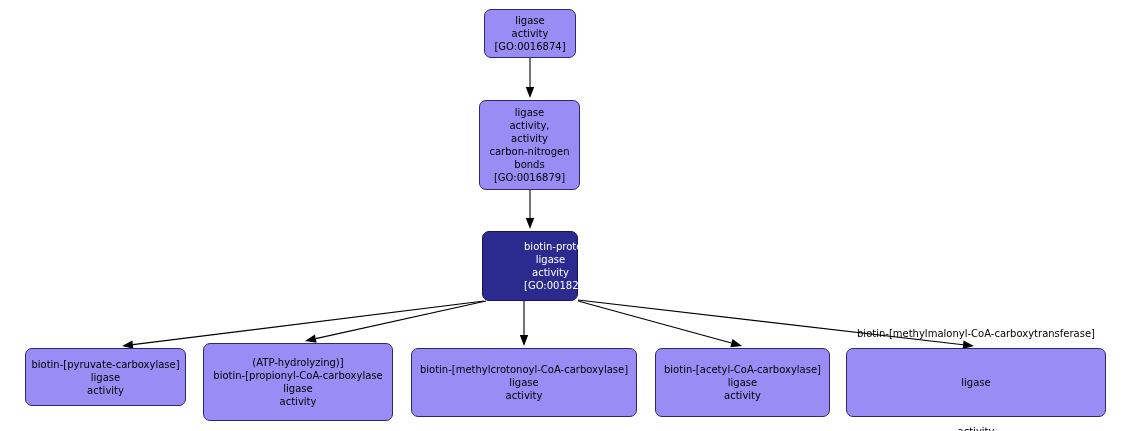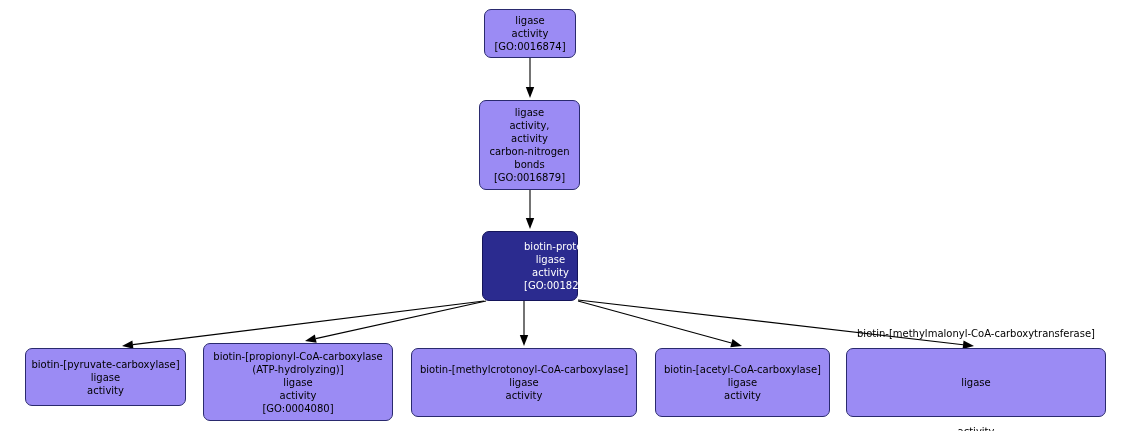--- a/index.html
+++ b/index.html
@@ -70,18 +70,18 @@
       <line x1="578" y1="301" x2="731.3920886796631" y2="343.0892926255173" stroke="#000000" stroke-width="1.1"></line>
       <polygon points="742,346 730.2807276821333,347.13958603873687 732.5034496771929,339.03899921229777" fill="#000000"></polygon>
       <line x1="578" y1="300" x2="963.0734716528999" y2="344.73075680816515" stroke="#000000" stroke-width="1.1"></line>
       <polygon points="974,346 962.5888515251085,348.90270399523973 963.5580917806914,340.5588096210906" fill="#000000"></polygon>
     </svg>
   <div id="node-layer">
       <div class="node" title="ligase activity [GO:0016874]" style="left: 484px; top: 9px; width: 92px; height: 49px;"><span class="line">ligase</span><span class="line">activity</span><span class="line">[GO:0016874]</span></div>
       <div class="node" title="ligase activity, forming carbon-nitrogen bonds [GO:0016879]" style="left: 479px; top: 100px; width: 101px; height: 90px;"><span class="line">ligase</span><span class="line">activity,</span><span class="line">activity</span><span class="line">carbon-nitrogen</span><span class="line">bonds</span><span class="line">[GO:0016879]</span></div>
       <div class="node highlight" title="biotin-protein ligase activity [GO:0018271]" style="left: 482px; top: 231px; width: 96px; height: 70px; padding-left: 41px;"><span class="line">biotin-protein</span><span class="line">ligase</span><span class="line">activity</span><span class="line">[GO:0018271]</span></div>
       <div class="node" title="biotin-[pyruvate-carboxylase] ligase activity [GO:0071734]" style="left: 25px; top: 348px; width: 161px; height: 58px;"><span class="line">biotin-[pyruvate-carboxylase]</span><span class="line">ligase</span><span class="line">activity</span></div>
-      <div class="node" title="biotin-[propionyl-CoA-carboxylase (ATP-hydrolyzing)] ligase activity [GO:0004080]" style="left: 203px; top: 343px; width: 190px; height: 78px;"><span class="line">biotin-[propionyl-CoA-carboxylase</span><span class="line">(ATP-hydrolyzing)]</span><span class="line">ligase</span><span class="line">activity</span><span class="line">[GO:0004080]</span></div>
+      <div class="node" title="biotin-[propionyl-CoA-carboxylase (ATP-hydrolyzing)] ligase activity [GO:0004080]" style="left: 203px; top: 343px; width: 190px; height: 78px;"><span class="line">(ATP-hydrolyzing)]</span><span class="line">biotin-[propionyl-CoA-carboxylase</span><span class="line">ligase</span><span class="line">activity</span></div>
       <div class="node" title="biotin-[methylcrotonoyl-CoA-carboxylase] ligase activity [GO:0004078]" style="left: 411px; top: 348px; width: 226px; height: 69px; text-align: center;"><span class="line">biotin-[methylcrotonoyl-CoA-carboxylase]</span><span class="line">ligase</span><span class="line">activity</span></div>
       <div class="node" title="biotin-[acetyl-CoA-carboxylase] ligase activity [GO:0004077]" style="left: 655px; top: 348px; width: 175px; height: 69px; text-align: center;"><span class="line">biotin-[acetyl-CoA-carboxylase]</span><span class="line">ligase</span><span class="line">activity</span></div>
       <div class="node" title="biotin-[methylmalonyl-CoA-carboxytransferase] ligase activity [GO:0004079]" style="left: 846px; top: 348px; width: 260px; height: 69px; gap: 36px;"><span class="line">biotin-[methylmalonyl-CoA-carboxytransferase]</span><span class="line">ligase</span><span class="line">activity</span></div>
     </div>
 </div>
 
 </body></html>

